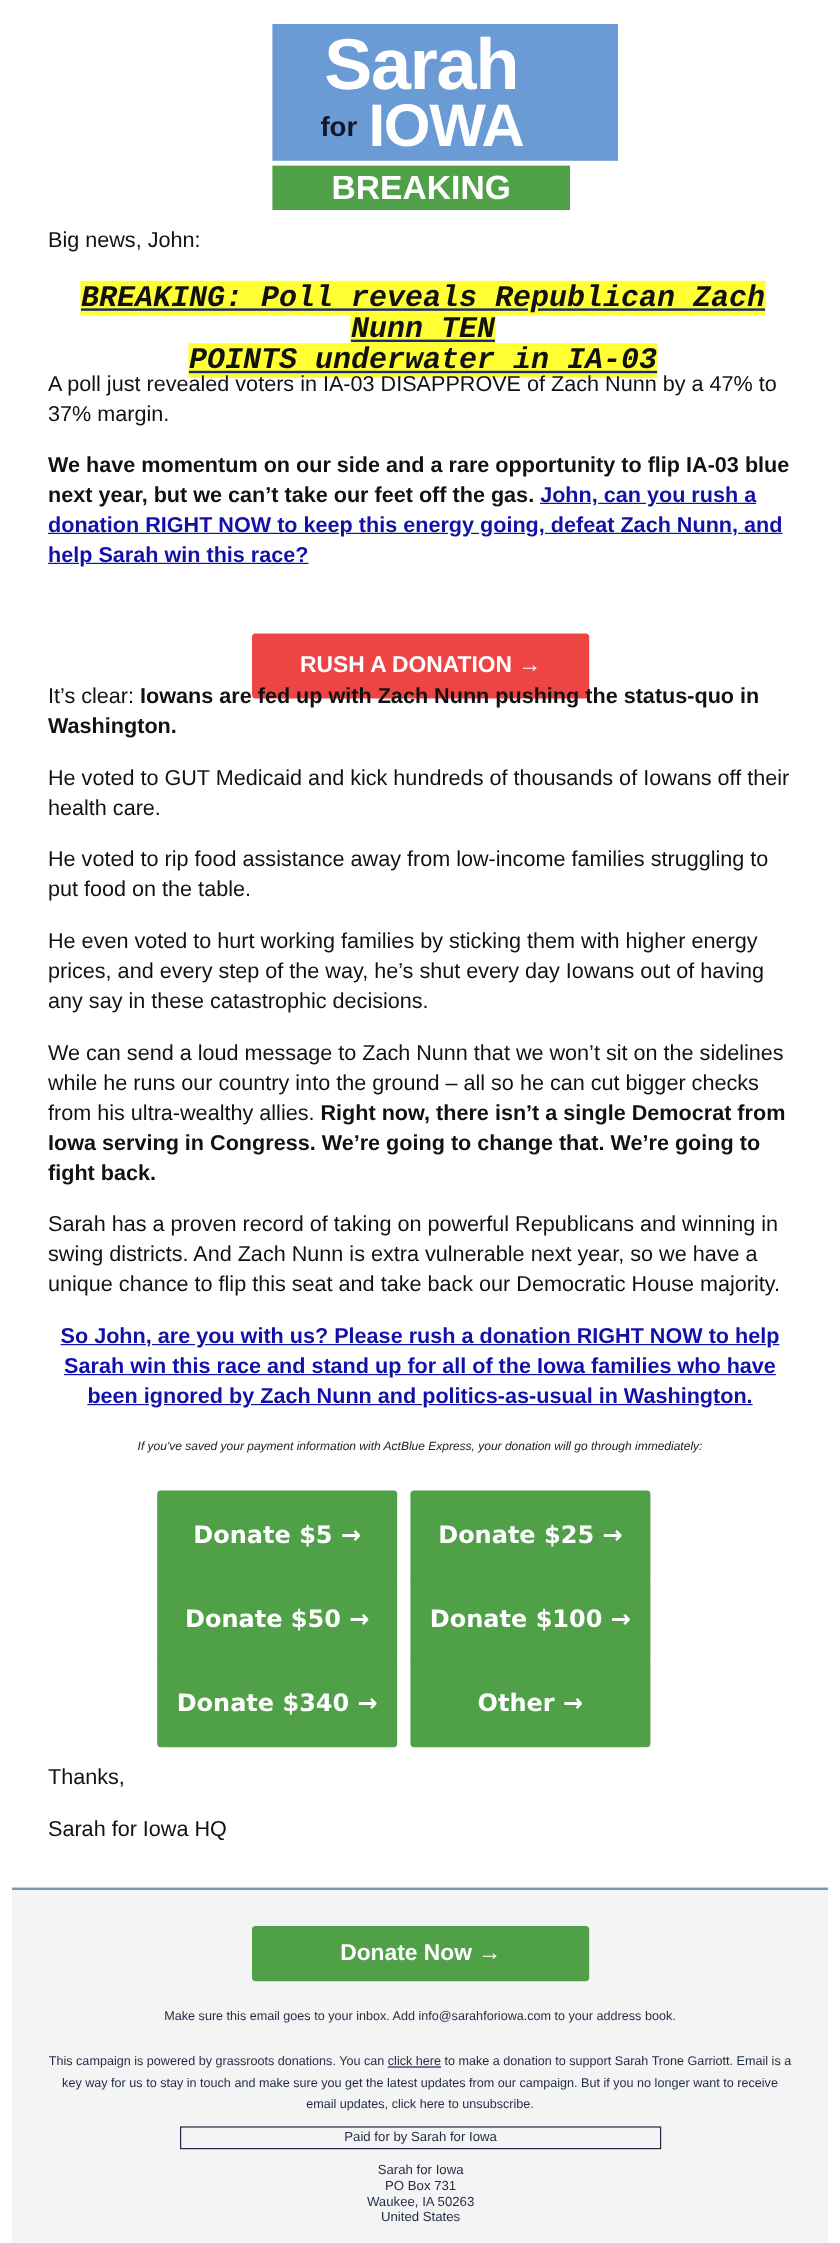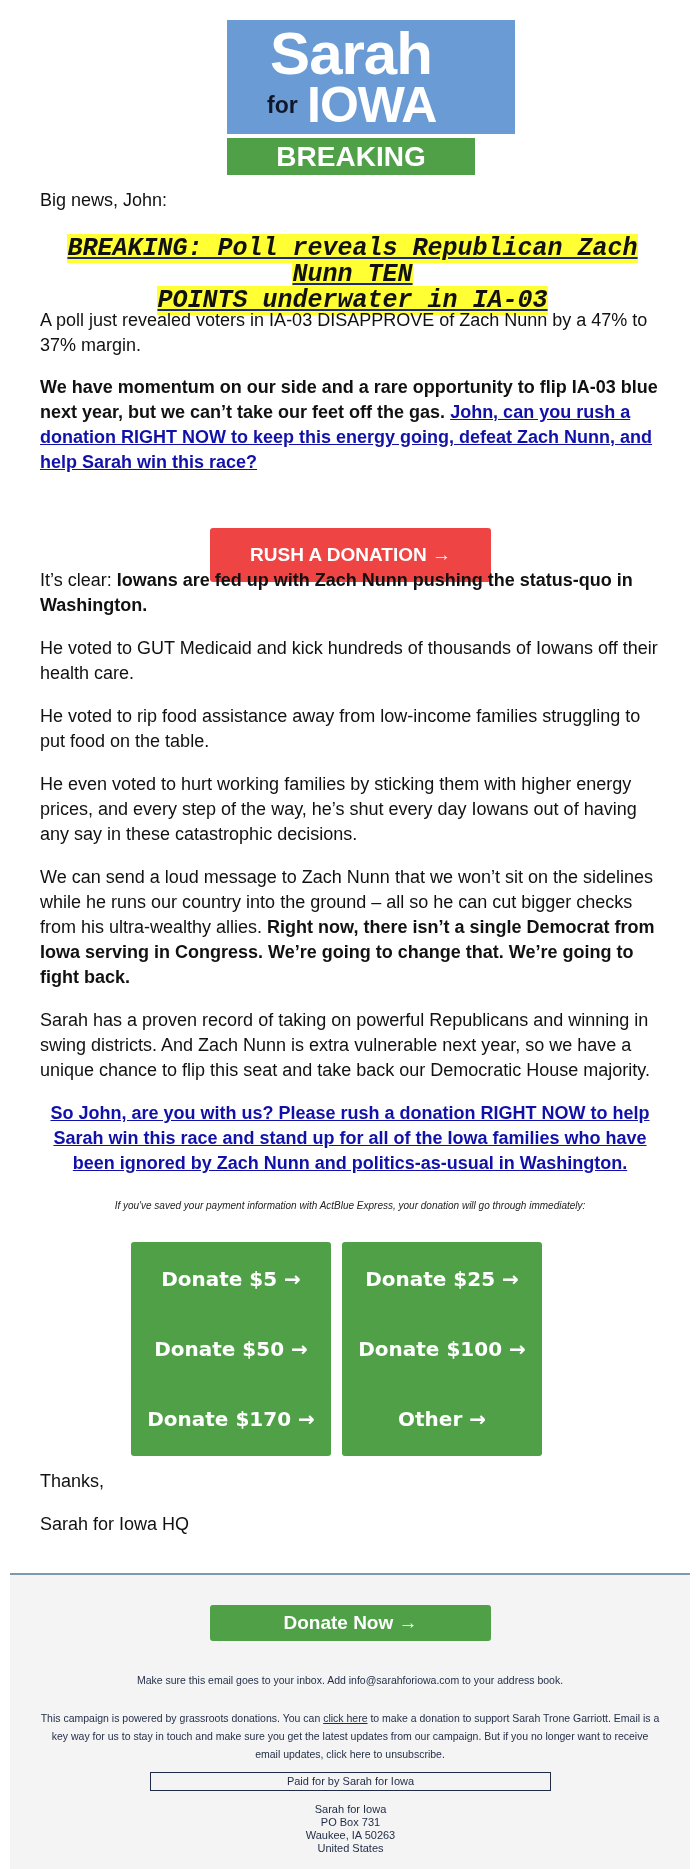--- a/index.html
+++ b/index.html
@@ -20,21 +20,21 @@
     .bold { font-weight: bold; }
     a.link { color: #1a0dab; color: #1111aa; text-decoration: underline; font-weight: bold; }
     .headline { left: 40px; width: 625px; text-align: center; font-family: Liberation Mono, monospace;
       font-style: italic; font-weight: bold; font-size: 25px; line-height: 26px; }
     .headline span { background: #ffff33; text-decoration: underline; text-decoration-color: #1b2a78; }
     
     .btn { display: flex; align-items: center; justify-content: center; color: #fff; border-radius: 3px;
       font-weight: bold; text-decoration: none; cursor: pointer; box-sizing: border-box; }
     .btn-rush { left: 210px; top: 516px; width: 281px; height: 54px; background: #ef4444; font-size: 19px; margin-top: 12px; }
     .btn-grid { width: 200px; height: 74px; background: #50a048; font-size: 20px; font-family: "DejaVu Sans", sans-serif; }
-    .btn-donate-now { left: 210px; top: 1605px; width: 281px; height: 36px; background: #50a048; font-size: 19px; }
+    .btn-donate-now { left: 210px; top: 1605px; width: 281px; height: 46px; background: #50a048; font-size: 19px; }
     .note { left: 40px; width: 620px; text-align: center; font-style: italic; font-size: 10px; line-height: 14px; color: #222; }
     .cta { left: 45px; width: 610px; text-align: center; font-size: 18px; line-height: 25px; }
     
     .footer { left: 10px; top: 1573px; width: 680px; height: 296px; background: #f4f4f4; border-top: 2px solid #7d98b0; box-sizing: border-box; }
     .ft { left: 40px; width: 620px; text-align: center; font-size: 10.5px; line-height: 18px; color: #1f2a44; }
     .ft a { color: #1f2a44; text-decoration: underline; }
     .paid { left: 150px; top: 1772px; width: 401px; height: 19px; border: 1px solid #1f2a44; box-sizing: border-box;
       text-align: center; font-size: 11px; line-height: 17px; color: #1f2a44; }
     .addr { left: 150px; top: 1803px; width: 401px; text-align: center; font-size: 11px; line-height: 13px; color: #1f2a44; }
   </style>
@@ -94,21 +94,21 @@
 <a class="abs btn btn-grid" href="#" style="left:342px; top:1242px;">
   <span>Donate $25 →</span>
 </a>
 <a class="abs btn btn-grid" href="#" style="left:131px; top:1312px;">
   <span>Donate $50 →</span>
 </a>
 <a class="abs btn btn-grid" href="#" style="left:342px; top:1312px;">
   <span>Donate $100 →</span>
 </a>
 <a class="abs btn btn-grid" href="#" style="left:131px; top:1382px;">
-  <span>Donate $170 →</span>
+  <span>Donate $340 →</span>
 </a>
 <a class="abs btn btn-grid" href="#" style="left:342px; top:1382px;">
   <span>Other →</span>
 </a>
 
 <div class="abs p" style="top:1469px;">Thanks,</div>
 <div class="abs p" style="top:1512px;">Sarah for Iowa HQ</div>
 
 <div class="abs footer"></div>
 

